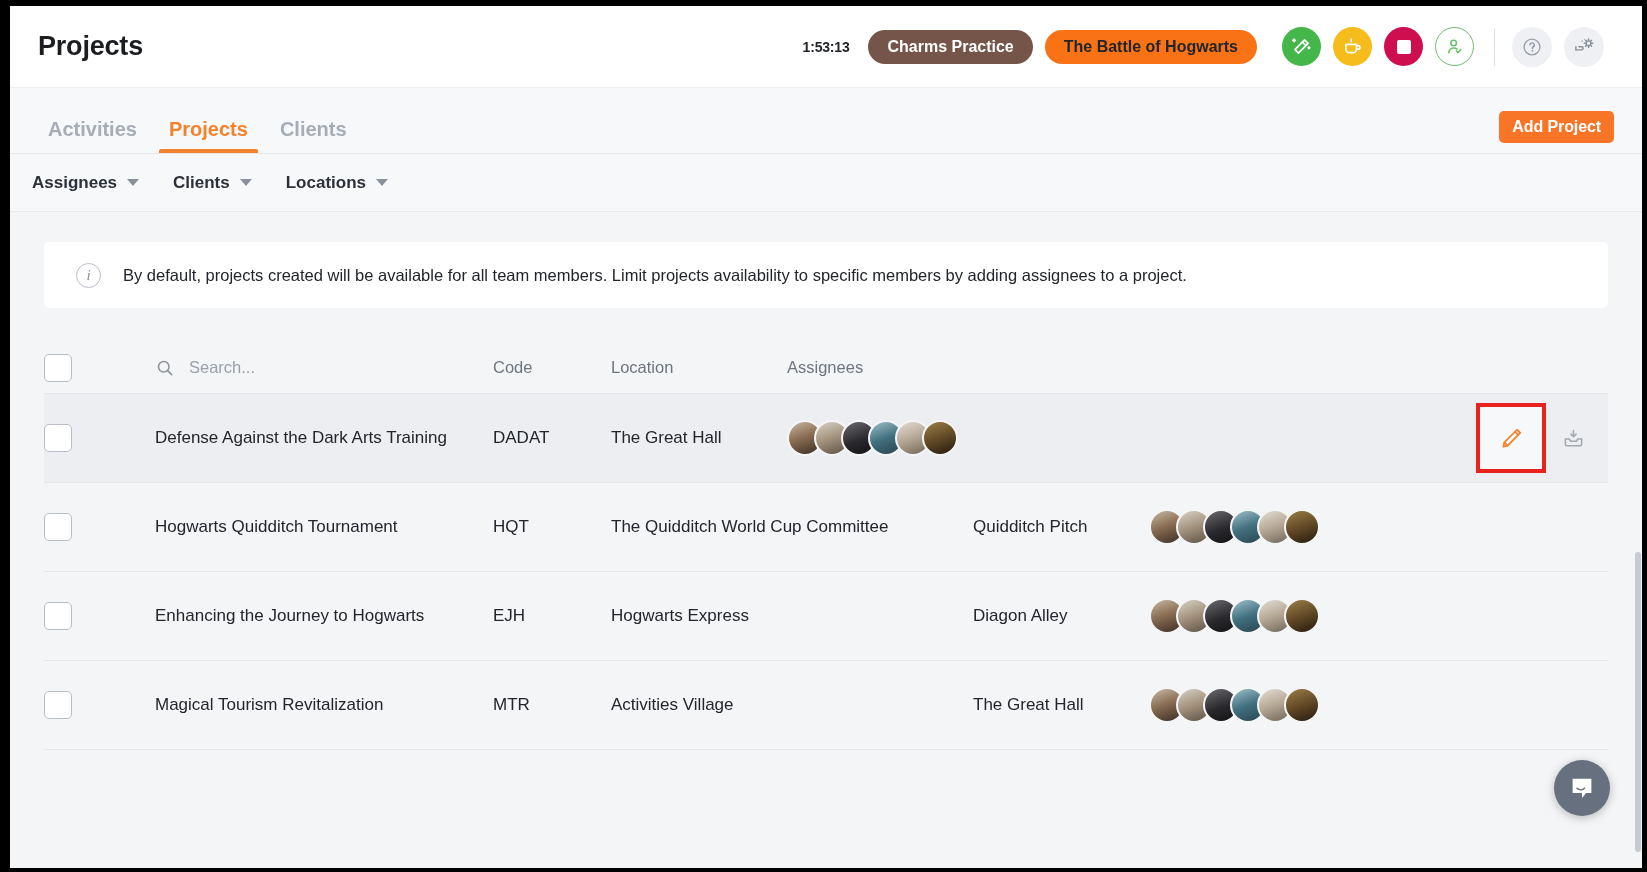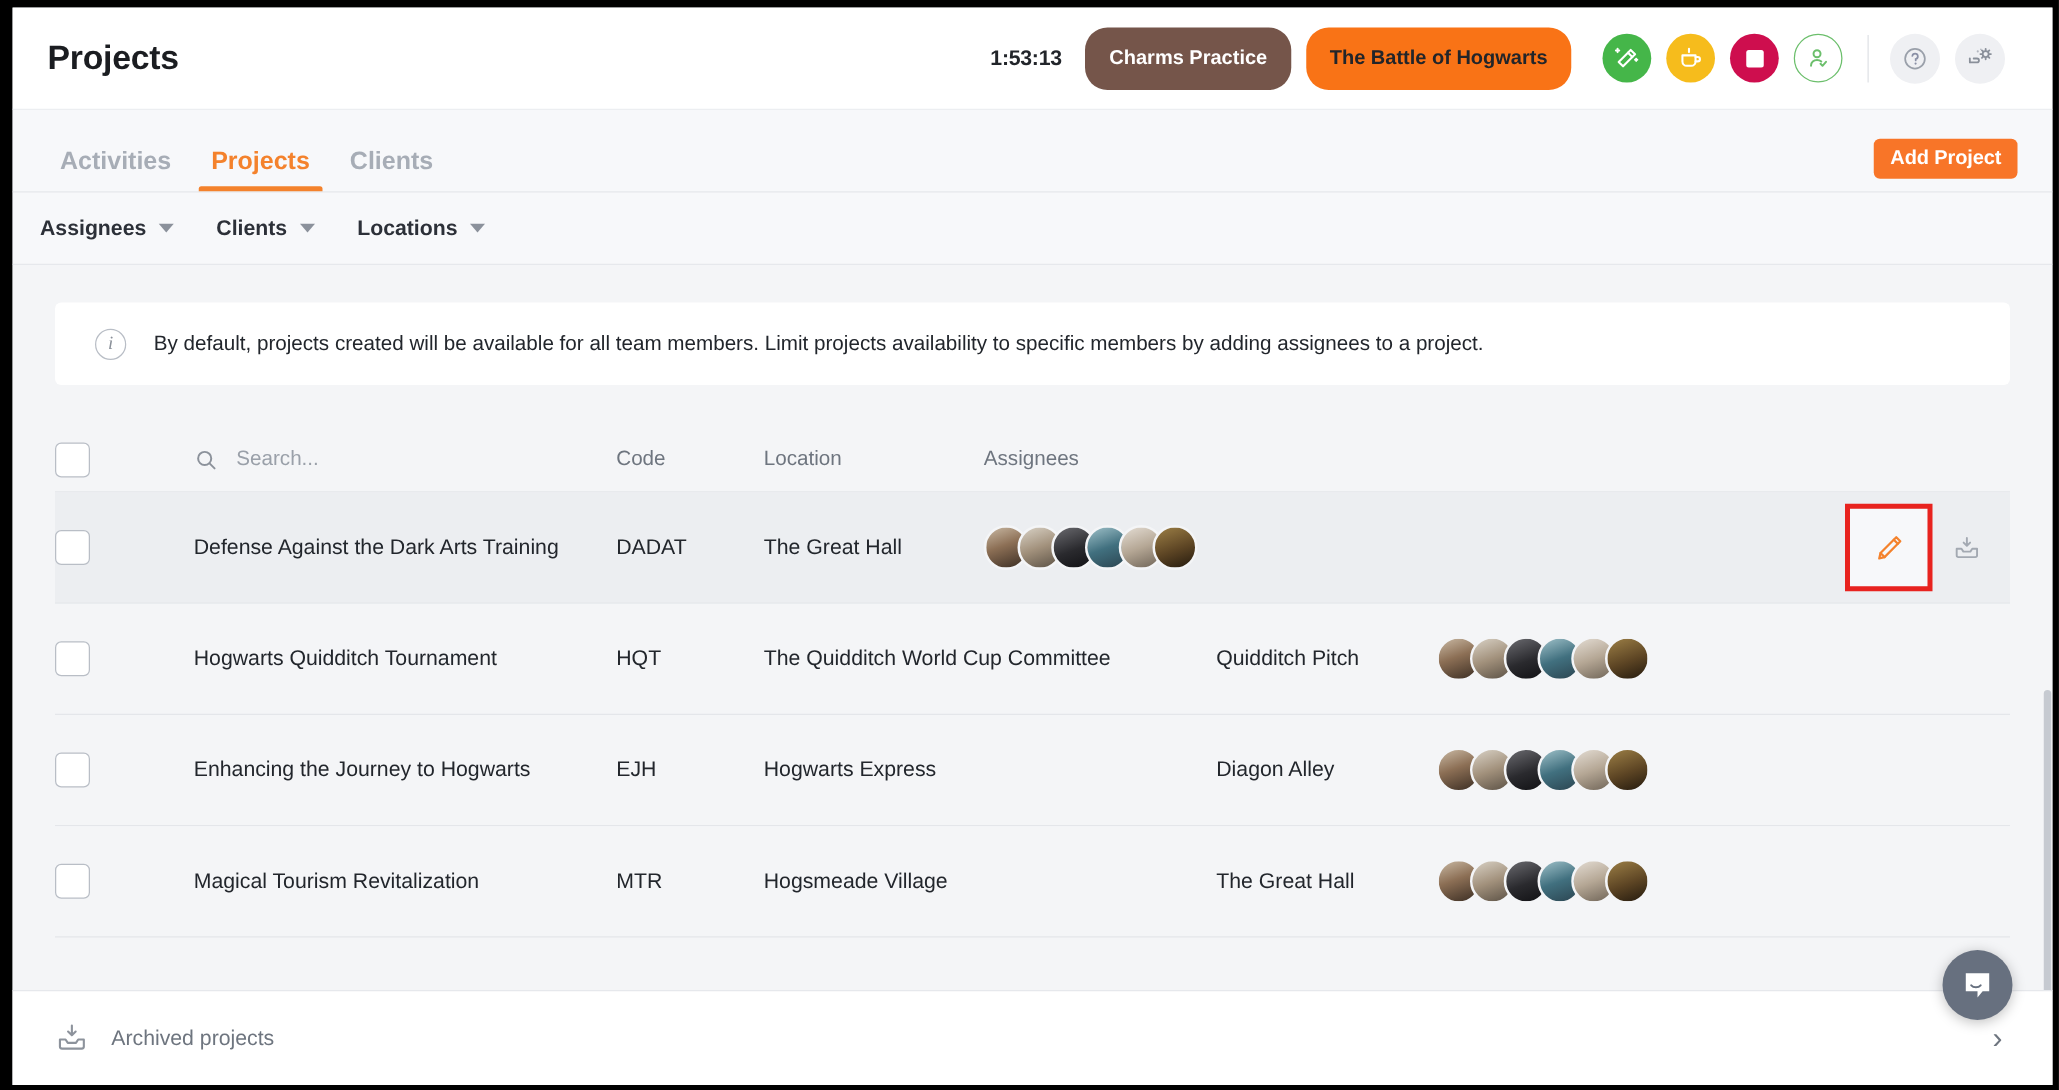--- a/index.html
+++ b/index.html
@@ -33,28 +33,28 @@
     color: #1b1d21;
     letter-spacing: -0.2px;
   }
   .topbar-right {
     margin-left: auto;
     display: flex;
     align-items: center;
     gap: 0;
   }
   .timer-text {
-    font-size: 17px;
+    font-size: 14px;
     font-weight: 700;
     color: #22252a;
     margin-right: 19px;
     letter-spacing: -0.2px;
   }
   .pill {
-    height: 50px;
+    height: 34px;
     display: inline-flex;
     align-items: center;
     padding: 16px 19px;
     border-radius: 18px;
     font-size: 16px;
     font-weight: 700;
     white-space: nowrap;
   }
   .pill-activity { background: #75554a; color: #ffffff; margin-right: 12px; }
   .pill-project  { background: #f97316; color: #22252a; font-weight: 600; margin-right: 25px; }
@@ -533,51 +533,41 @@
         </div>
         <div class="c-actions"></div>
       </div>
 
       <div class="row">
         <div class="c-check">
           <span class="cbx"></span>
         </div>
         <div class="c-name">Magical Tourism Revitalization</div>
         <div class="c-code">MTR</div>
-        <div class="c-client">Hogsmeade Village</div>
+        <div class="c-client">Activities Village</div>
         <div class="c-location">The Great Hall</div>
         <div class="c-assignees">
           <div class="avatars">
             <span class="av a1"></span>
             <span class="av a2"></span>
             <span class="av a3"></span>
             <span class="av a4"></span>
             <span class="av a5"></span>
             <span class="av a6"></span>
           </div>
         </div>
         <div class="c-actions"></div>
       </div>
 
     </div>
 
     <div class="scrollbar-track">
       <div class="scrollbar-thumb"></div>
     </div>
 
-    <div class="footer">
-      <svg width="27" height="27" viewBox="0 0 24 24">
-        <g fill="none" stroke="#8d939c" stroke-width="1.5" stroke-linecap="round" stroke-linejoin="round">
-          <path d="M3.5 13 h4 l1.6 2.4 h5.8 l1.6-2.4 h4 v5 a1.5 1.5 0 0 1 -1.5 1.5 H5 a1.5 1.5 0 0 1 -1.5-1.5 Z"></path>
-          <path d="M12 3 v7 M9.3 7.3 L12 10 L14.7 7.3"></path>
-        </g>
-      </svg>
-      <span class="footer-label">Archived projects</span>
-      <span class="chev-right">›</span>
-    </div>
 
     <div class="intercom">
       <svg width="30" height="30" viewBox="0 0 24 24">
         <path d="M4.5 4.5 h15 v11.5 h-4.2 L12 20 v-4 H4.5 Z" fill="#ffffff"></path>
         <path d="M8 12.2 c1.4 1.6 4.6 1.6 6 0" fill="none" stroke="#67707f" stroke-width="1.3" stroke-linecap="round"></path>
       </svg>
     </div>
 
   </div>
 </div>

